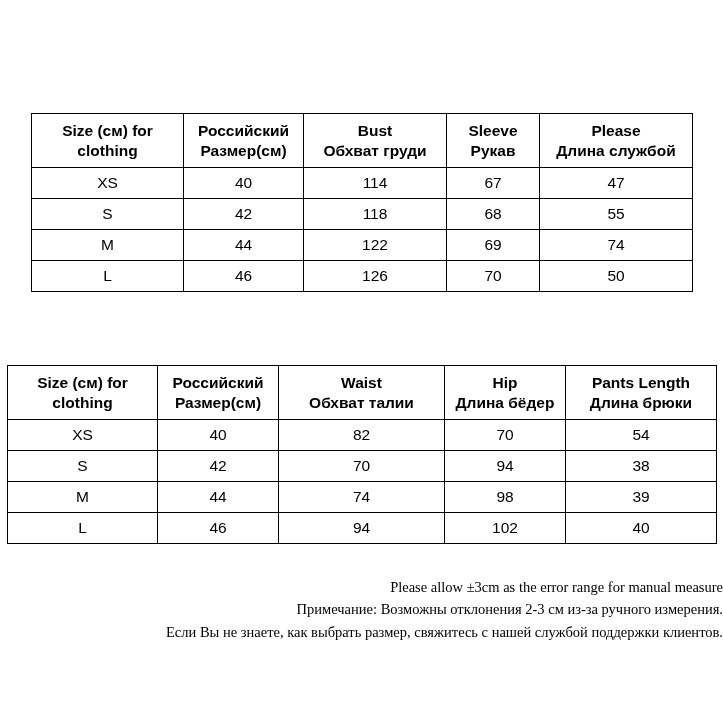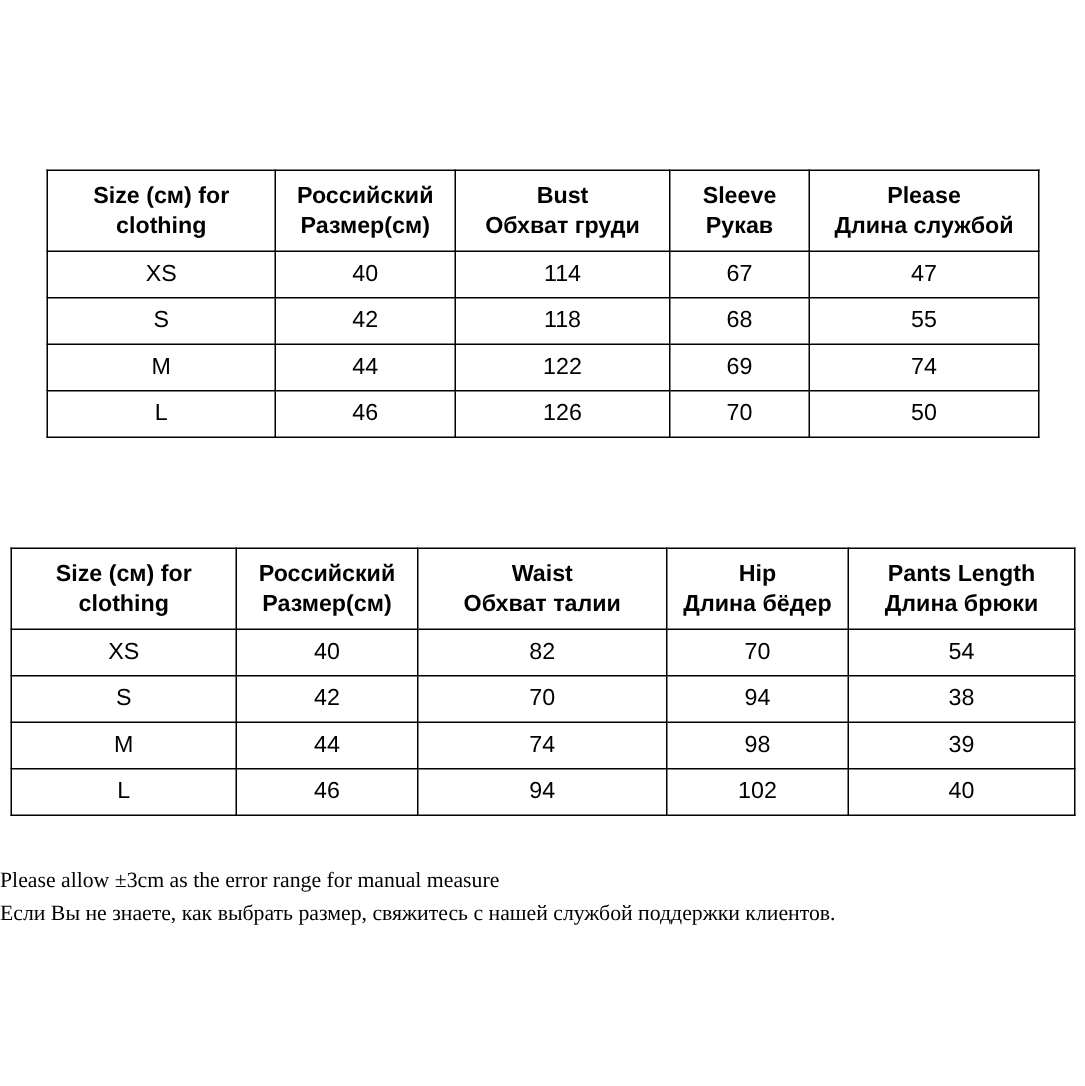--- a/index.html
+++ b/index.html
@@ -75,21 +75,21 @@
     font-size: 15.5px;
     font-weight: normal;
   }
 
   
   .notes {
     position: absolute;
     left: 0;
     top: 576px;
     width: 723px;
-    text-align: left;
+    text-align: right;
     font-family: "Liberation Serif", serif;
     font-size: 14.5px;
     line-height: 1.55;
     color: #000000;
   }
   .notes .note-line {
     display: block;
     white-space: nowrap;
   }
 </style>
@@ -221,16 +221,17 @@
         <td class="body-cell">46</td>
         <td class="body-cell">94</td>
         <td class="body-cell">102</td>
         <td class="body-cell">40</td>
       </tr>
     </tbody>
   </table>
 
   <div class="notes">
     <span class="note-line">Please allow ±3cm as the error range for manual measure</span>
+    <span class="note-line">Примечание: Возможны отклонения 2-3 см из-за ручного измерения.</span>
     <span class="note-line">Если Вы не знаете, как выбрать размер, свяжитесь с нашей службой поддержки клиентов.</span>
   </div>
 
 </div>
 
 </body></html>

